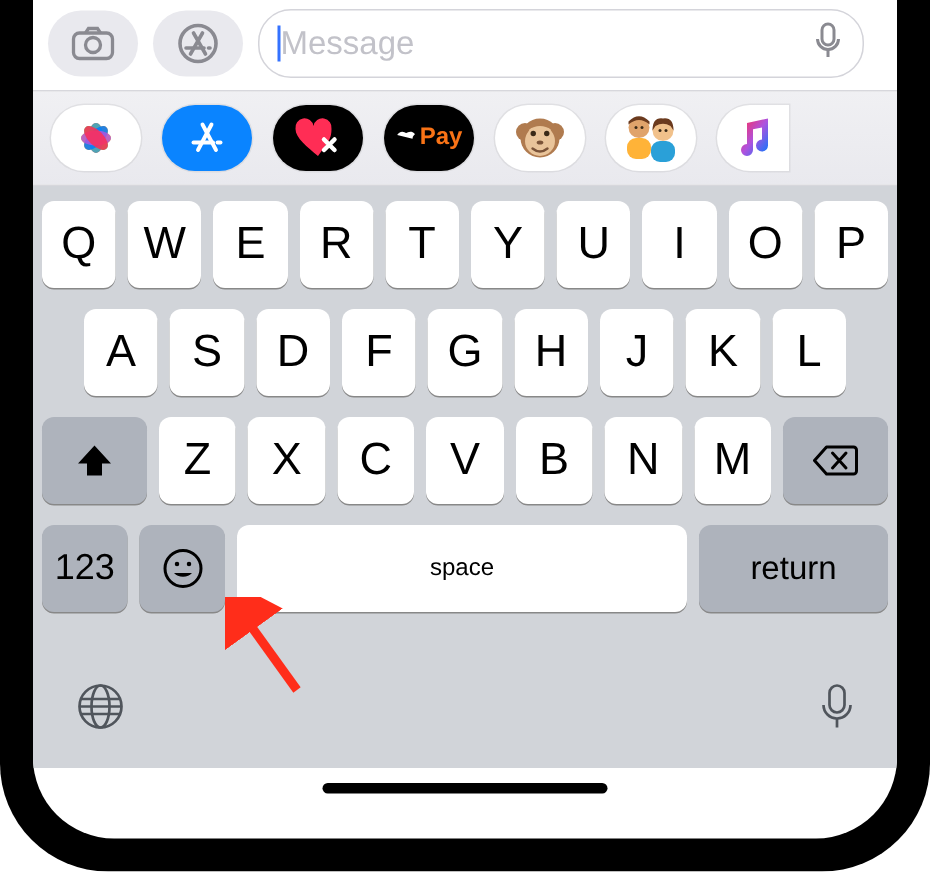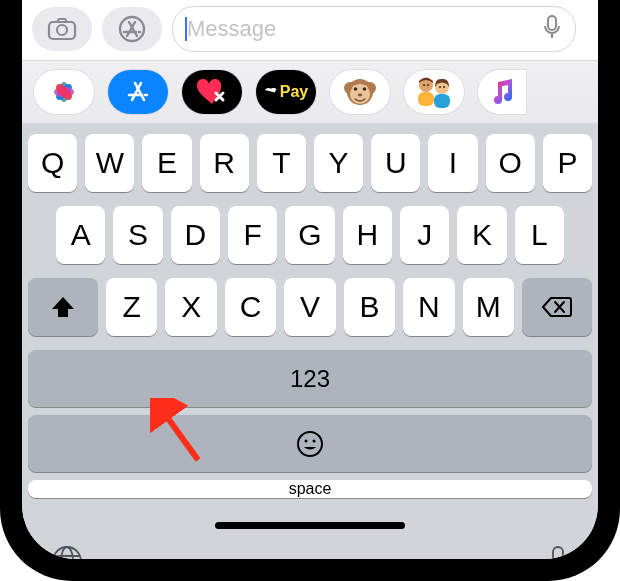--- a/index.html
+++ b/index.html
@@ -54,42 +54,42 @@
     display:flex;gap:14px;align-items:center;
     padding:9px 12px;
   }
   .app-strip .app{
     width:60px;height:44px;border-radius:22px;background:#fff;
     display:flex;align-items:center;justify-content:center;
     font-size:26px;box-shadow:0 0 0 1px rgba(0,0,0,.06);
     overflow:hidden;
   }
   .app.store{background:#0a84ff;color:#fff;}
-  .app.pay{background:#000;color:#fde047;font-size:16px;font-weight:600;}
+  .app.pay{background:#000;color:#f97316;font-size:16px;font-weight:600;}
   .app.pay span{display:flex;align-items:center;}
   
   .kbd{
     background:#d1d4d9;
     padding:10px 6px 6px 6px;
   }
   .krow{display:flex;gap:8px;margin-bottom:14px;justify-content:center;}
   .key{
     flex:1;height:58px;border-radius:8px;background:#fff;
     box-shadow:0 1px 0 #888;
     display:flex;align-items:center;justify-content:center;
     font-size:30px;color:#000;
   }
   .krow.r2{padding:0 28px;}
   .key.fn{background:#aeb3bc;flex:0 0 70px;font-size:22px;}
   .key.fn svg{display:block;}
   .krow.r4 .key.num{flex:0 0 57px;font-size:24px;background:#aeb3bc;}
   .krow.r4 .key.emoji{flex:0 0 57px;background:#aeb3bc;}
   .krow.r4 .key.space{flex:1;font-size:16px;}
   .krow.r4 .key.return{flex:0 0 126px;font-size:22px;background:#aeb3bc;}
-  .krow.r4{margin-bottom:20px;flex-direction:column;}
+  .krow.r4{margin-bottom:20px;}
   
   .bottombar{
     background:#d1d4d9;
     height:78px;display:flex;align-items:center;justify-content:space-between;
     padding:0 28px;
   }
   .bottombar .ic{color:#50555c;}
   .home-ind{
     position:absolute;left:50%;transform:translateX(-50%);
     bottom:30px;width:190px;height:7px;border-radius:4px;background:#000;
@@ -261,20 +261,21 @@
         <div class="key num">123</div>
         <div class="key emoji">
           <svg width="30" height="30" viewBox="0 0 30 30" fill="none" stroke="#000" stroke-width="2">
             <circle cx="15" cy="15" r="12"></circle>
             <circle cx="11" cy="12" r="1.5" fill="#000" stroke="none"></circle>
             <circle cx="19" cy="12" r="1.5" fill="#000" stroke="none"></circle>
             <path d="M9 18 A7 5 0 0 0 21 18 Z" fill="#000" stroke="none"></path>
           </svg>
         </div>
         <div class="key space">space</div>
+        <div class="key return">return</div>
       </div>
     </div>
 
     <div class="bottombar">
       <span class="ic">
         <svg width="34" height="34" viewBox="0 0 34 34" fill="none" stroke="#50555c" stroke-width="1.8">
           <circle cx="17" cy="17" r="14"></circle>
           <ellipse cx="17" cy="17" rx="6" ry="14"></ellipse>
           <path d="M4 12 L30 12 M4 22 L30 22 M3 17 L31 17"></path>
         </svg>

